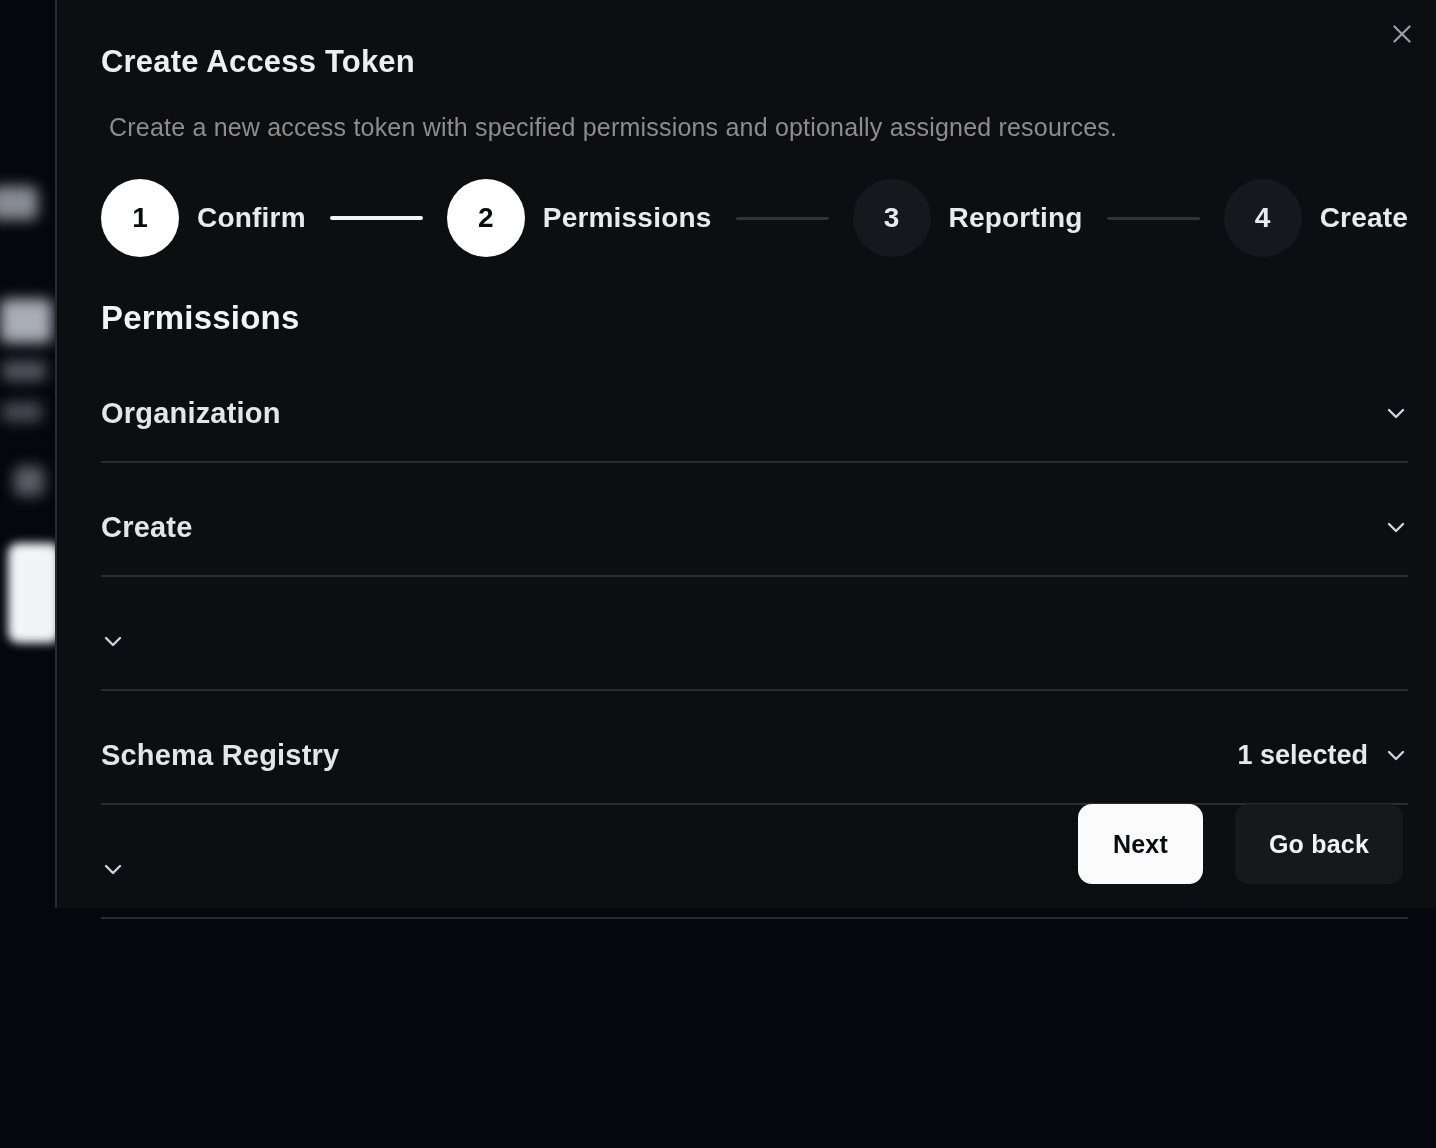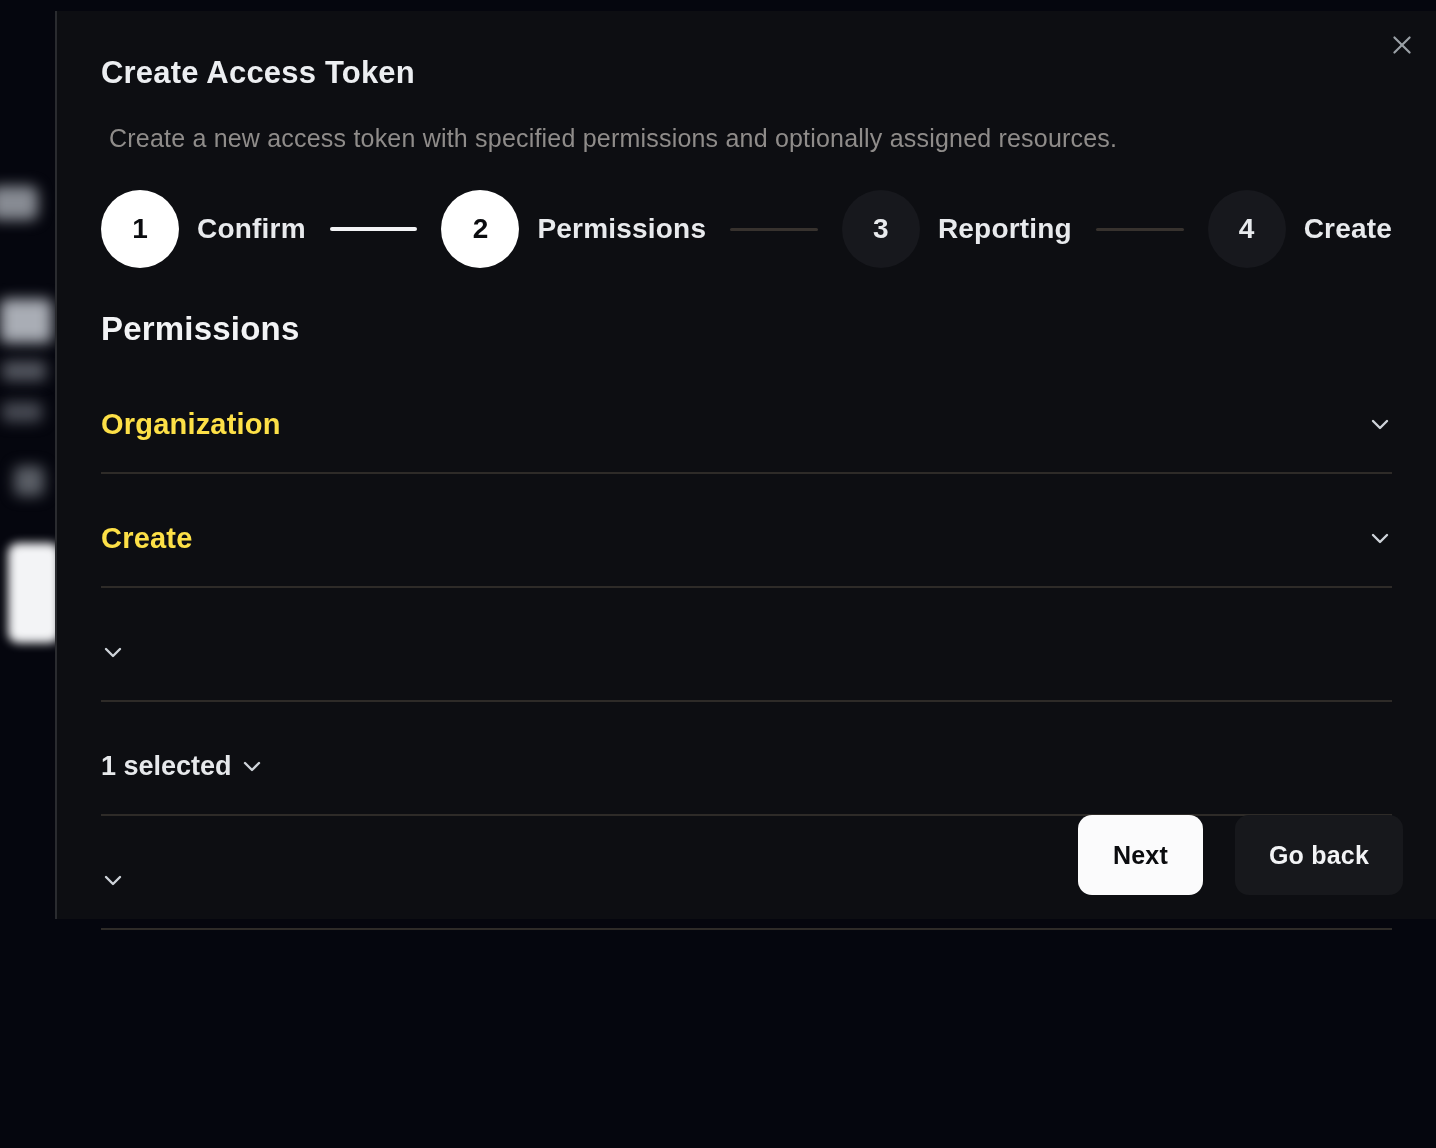--- a/index.html
+++ b/index.html
@@ -16,24 +16,24 @@
   .bd-shape { position:absolute; filter:blur(7px); }
   .bd-1 { top:186px; left:-10px; width:48px; height:34px; background:#878b93; border-radius:8px; }
   .bd-2 { top:299px; left:0;     width:52px; height:44px; background:#a9adb5; border-radius:6px; }
   .bd-3 { top:361px; left:2px;   width:44px; height:20px; background:#53565f; border-radius:5px; }
   .bd-4 { top:402px; left:2px;   width:40px; height:20px; background:#484b54; border-radius:5px; }
   .bd-5 { top:466px; left:14px;  width:30px; height:30px; background:#5a5e66; border-radius:6px; }
   .bd-6 { top:543px; left:8px;   width:52px; height:100px; background:#f3f4f6; border-radius:10px; filter:blur(5px); }
 
   
   .modal {
-    position:absolute; left:55px; top:11px; width:1381px; height:908px;
+    position:absolute; left:55px; top:0; width:1381px; height:908px;
     background:#0d0e12;
     border-left:2px solid #2a2b2f;
-    padding:44px 44px 24px 44px;
+    padding:44px 28px 24px 44px;
   }
   .close-btn {
     position:absolute; top:20px; right:20px; width:28px; height:28px;
     display:flex; align-items:center; justify-content:center;
     background:none; border:none; cursor:pointer; color:#9aa0a6;
   }
   .modal-title {
     font-size:31px; font-weight:700; color:#eceef1; letter-spacing:0.2px;
   }
   .modal-subtitle {
@@ -55,22 +55,22 @@
   .connector--active { height:4px; background:#f2f3f5; }
   .connector--dim    { height:3px; background:#37322e; }
 
   
   .section-heading { margin-top:42px; font-size:33px; font-weight:700; color:#f2f3f5; letter-spacing:0.2px; }
   .acc-list { margin-top:12px; }
   .acc-row {
     height:114px; display:flex; align-items:center; justify-content:space-between;
     padding-top:16px; border-bottom:2px solid #2e2b28; cursor:pointer;
   }
-  .acc-label { font-size:29px; font-weight:600; color:#fde047; letter-spacing:0.2px; }
-  .acc-right { display:flex; align-items:center; gap:8px; }
+  .acc-label { font-size:29px; font-weight:600; color:#e5e5e5; letter-spacing:0.2px; }
+  .acc-right { display:flex; align-items:center; gap:16px; }
   .acc-badge { font-size:27px; font-weight:600; color:#e6e8eb; }
   .acc-badge:empty { display:none; }
   .chevron { display:flex; align-items:center; color:#ced3d9; }
 
   
   .footer { position:absolute; right:33px; bottom:24px; display:flex; gap:32px; }
   .btn {
     height:80px; border:none; border-radius:14px; cursor:pointer;
     font-family:inherit; font-size:25px; font-weight:600; letter-spacing:0.2px;
     display:flex; align-items:center; justify-content:center;
@@ -159,20 +159,21 @@
 
           <span class="chevron">
             <svg width="24" height="24" viewBox="0 0 24 24" fill="none" stroke="currentColor" stroke-width="2.4" stroke-linecap="round" stroke-linejoin="round">
                 <polyline points="5,9 12,16 19,9"></polyline>
               </svg>
           </span>
         </span>
       </div>
 
       <div class="acc-row">
+        <span class="acc-label">Schema Registry</span>
         <span class="acc-right">
           <span class="acc-badge">1 selected</span>
           <span class="chevron">
             <svg width="24" height="24" viewBox="0 0 24 24" fill="none" stroke="currentColor" stroke-width="2.4" stroke-linecap="round" stroke-linejoin="round">
                 <polyline points="5,9 12,16 19,9"></polyline>
               </svg>
           </span>
         </span>
       </div>
 

